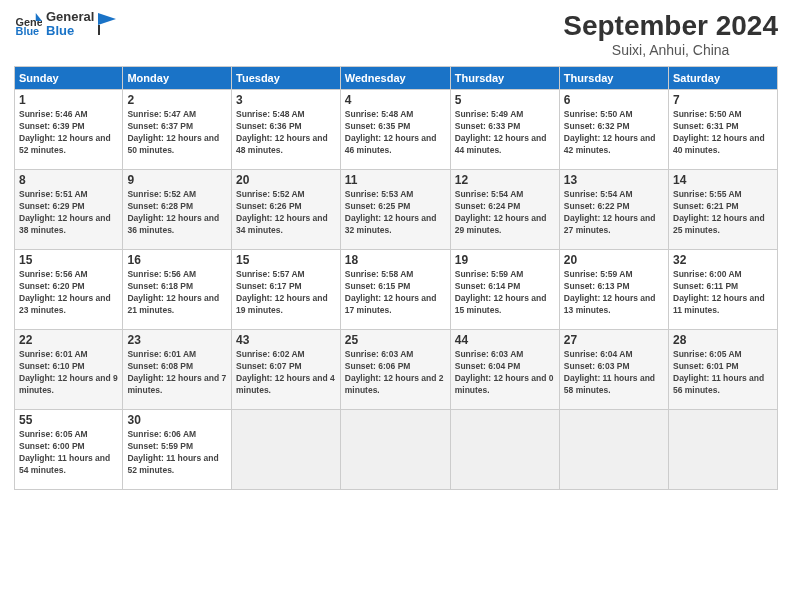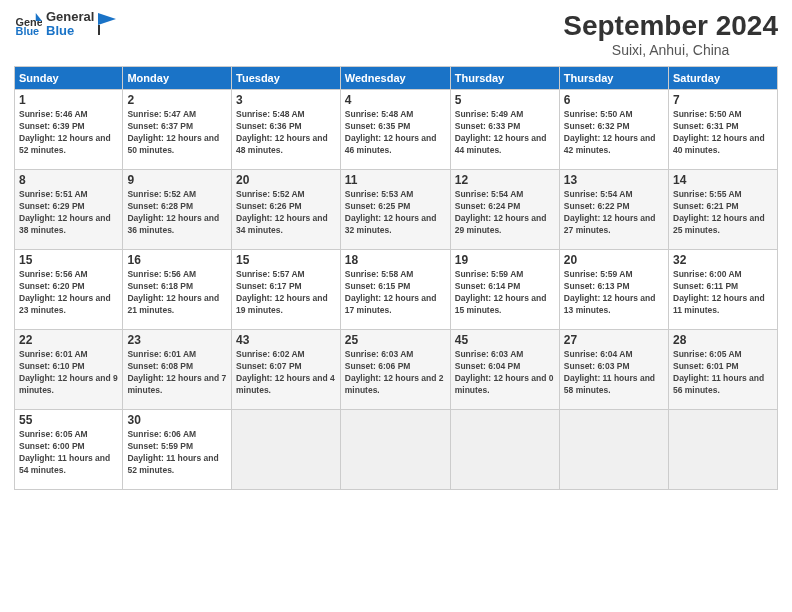--- a/index.html
+++ b/index.html
@@ -325,21 +325,21 @@
           </td>
           <td>
             <span class="day-num">25</span>
             <div class="day-info">
               Sunrise: 6:03 AM<br>
               Sunset: 6:06 PM<br>
               Daylight: 12 hours and 2 minutes.
             </div>
           </td>
           <td>
-            <span class="day-num">45</span>
+            <span class="day-num">44</span>
             <div class="day-info">
               Sunrise: 6:03 AM<br>
               Sunset: 6:04 PM<br>
               Daylight: 12 hours and 0 minutes.
             </div>
           </td>
           <td>
             <span class="day-num">27</span>
             <div class="day-info">
               Sunrise: 6:04 AM<br>

